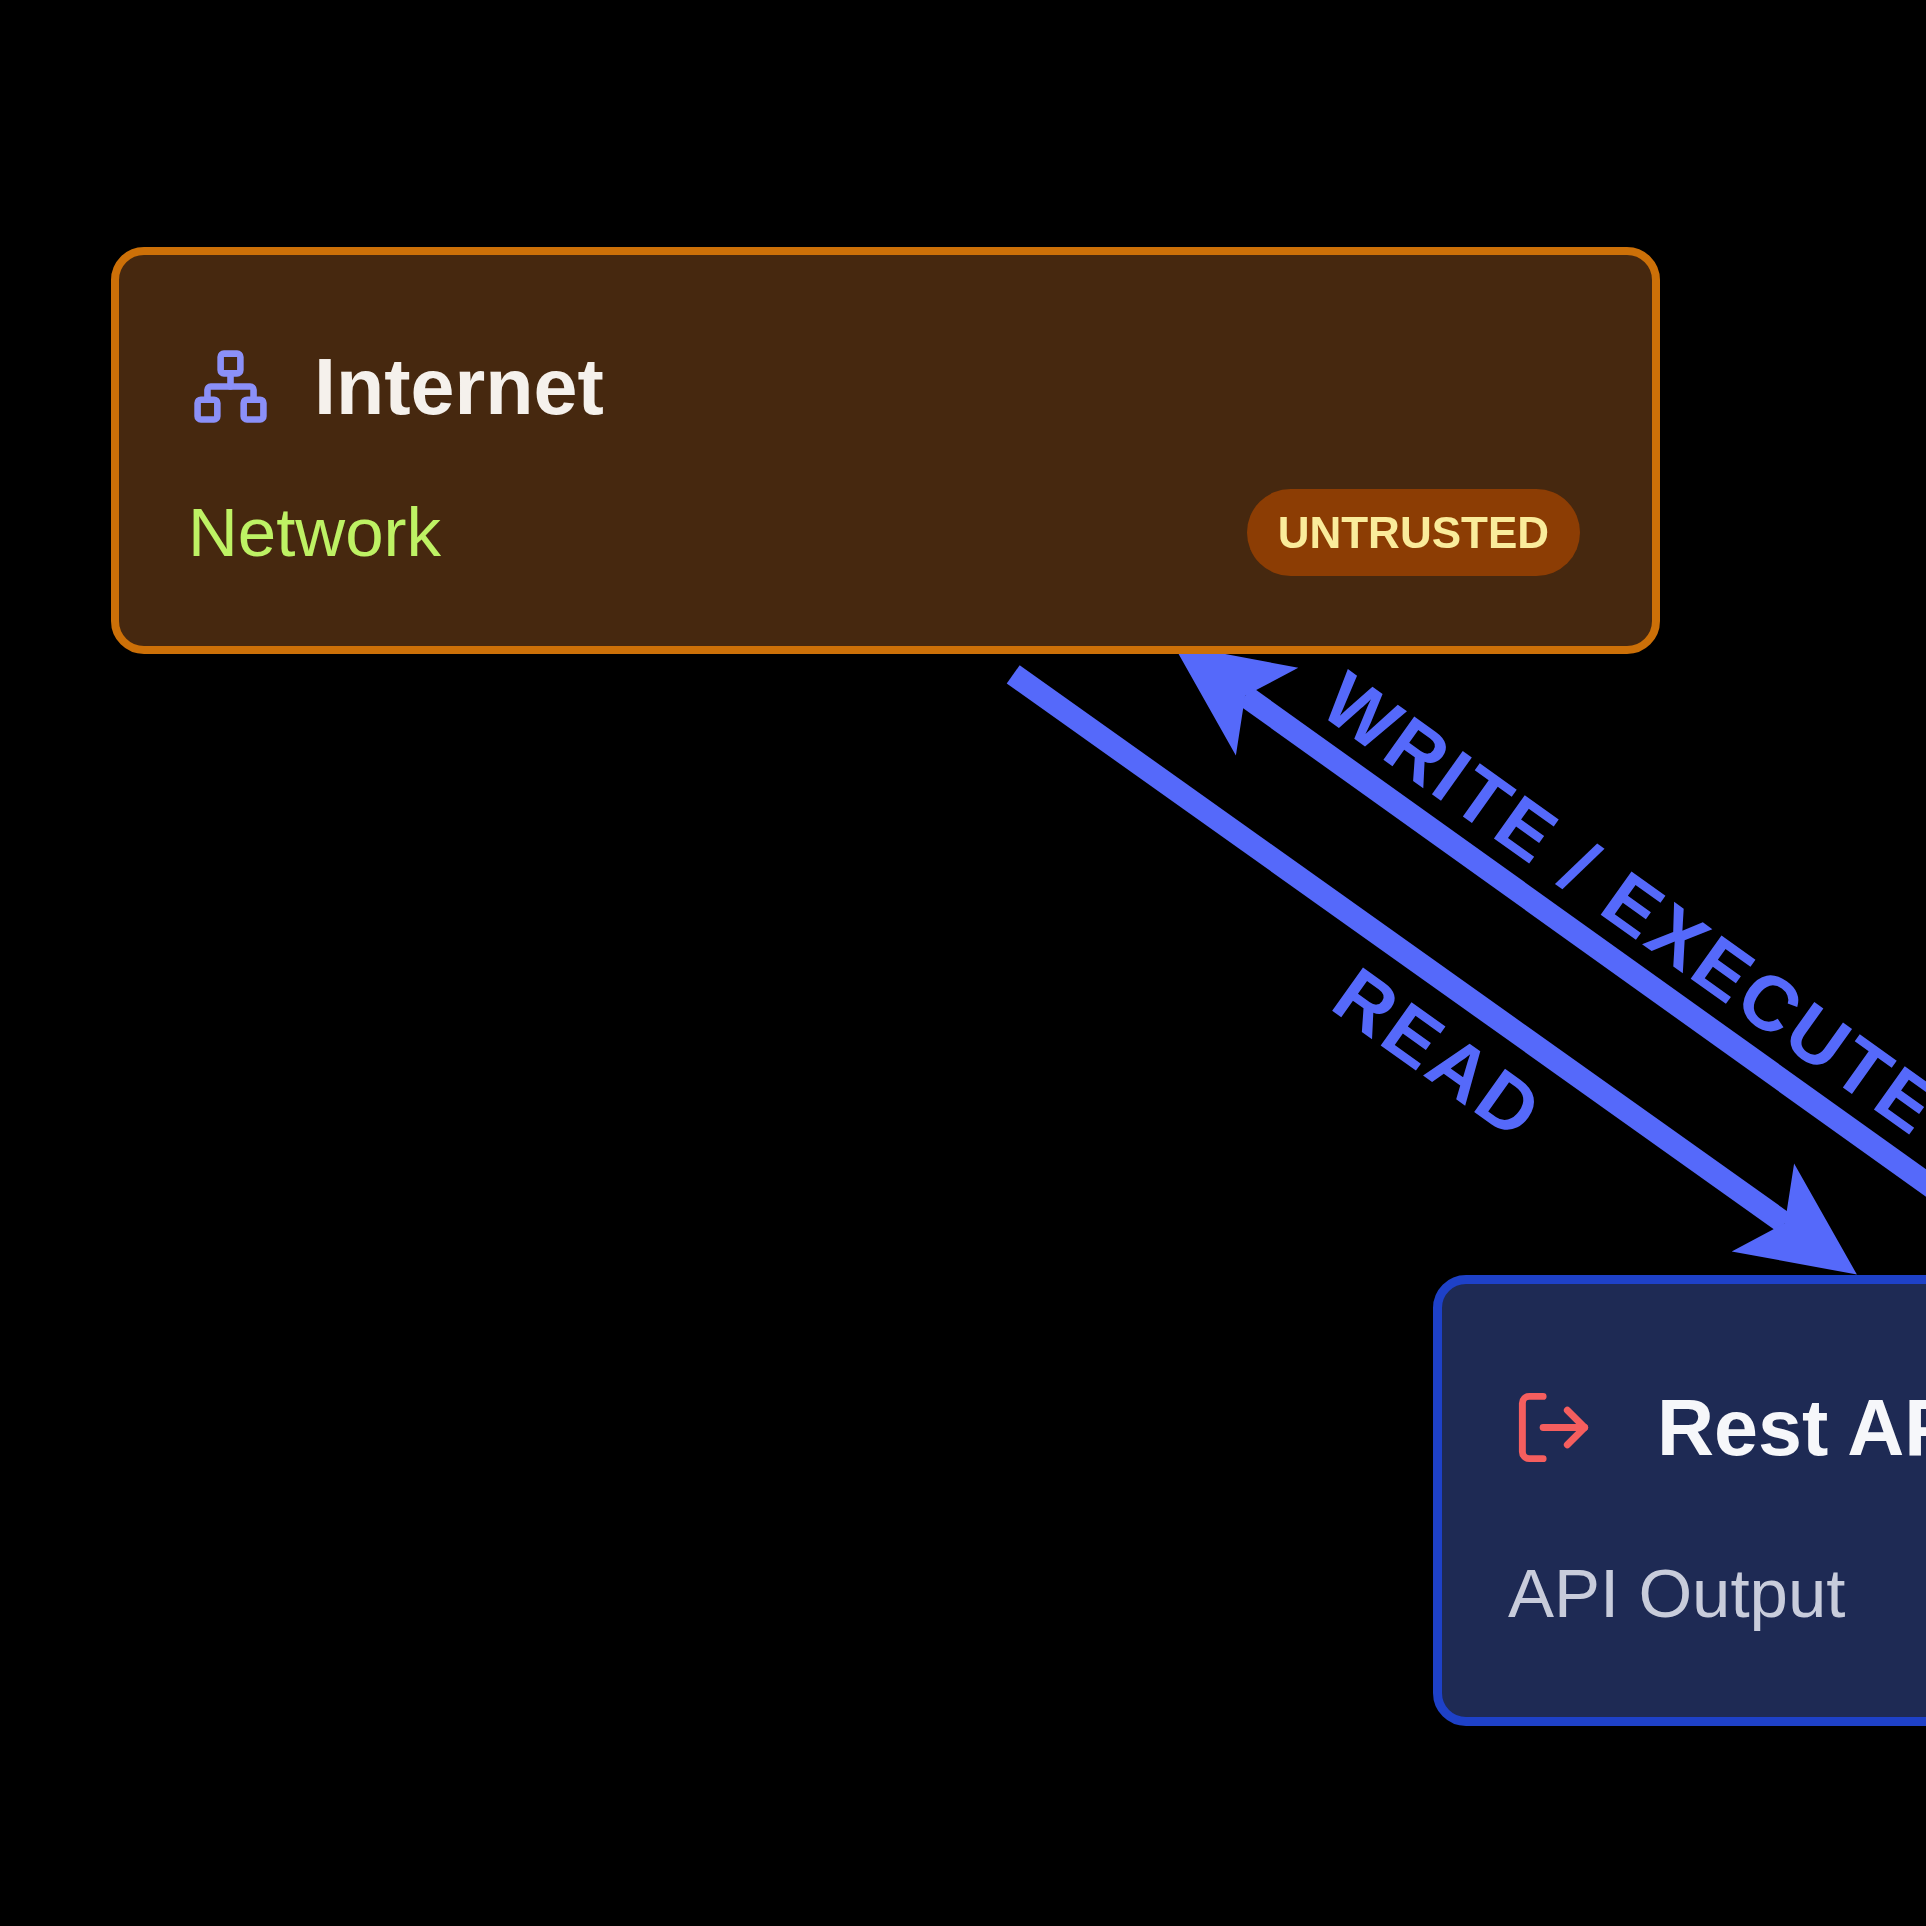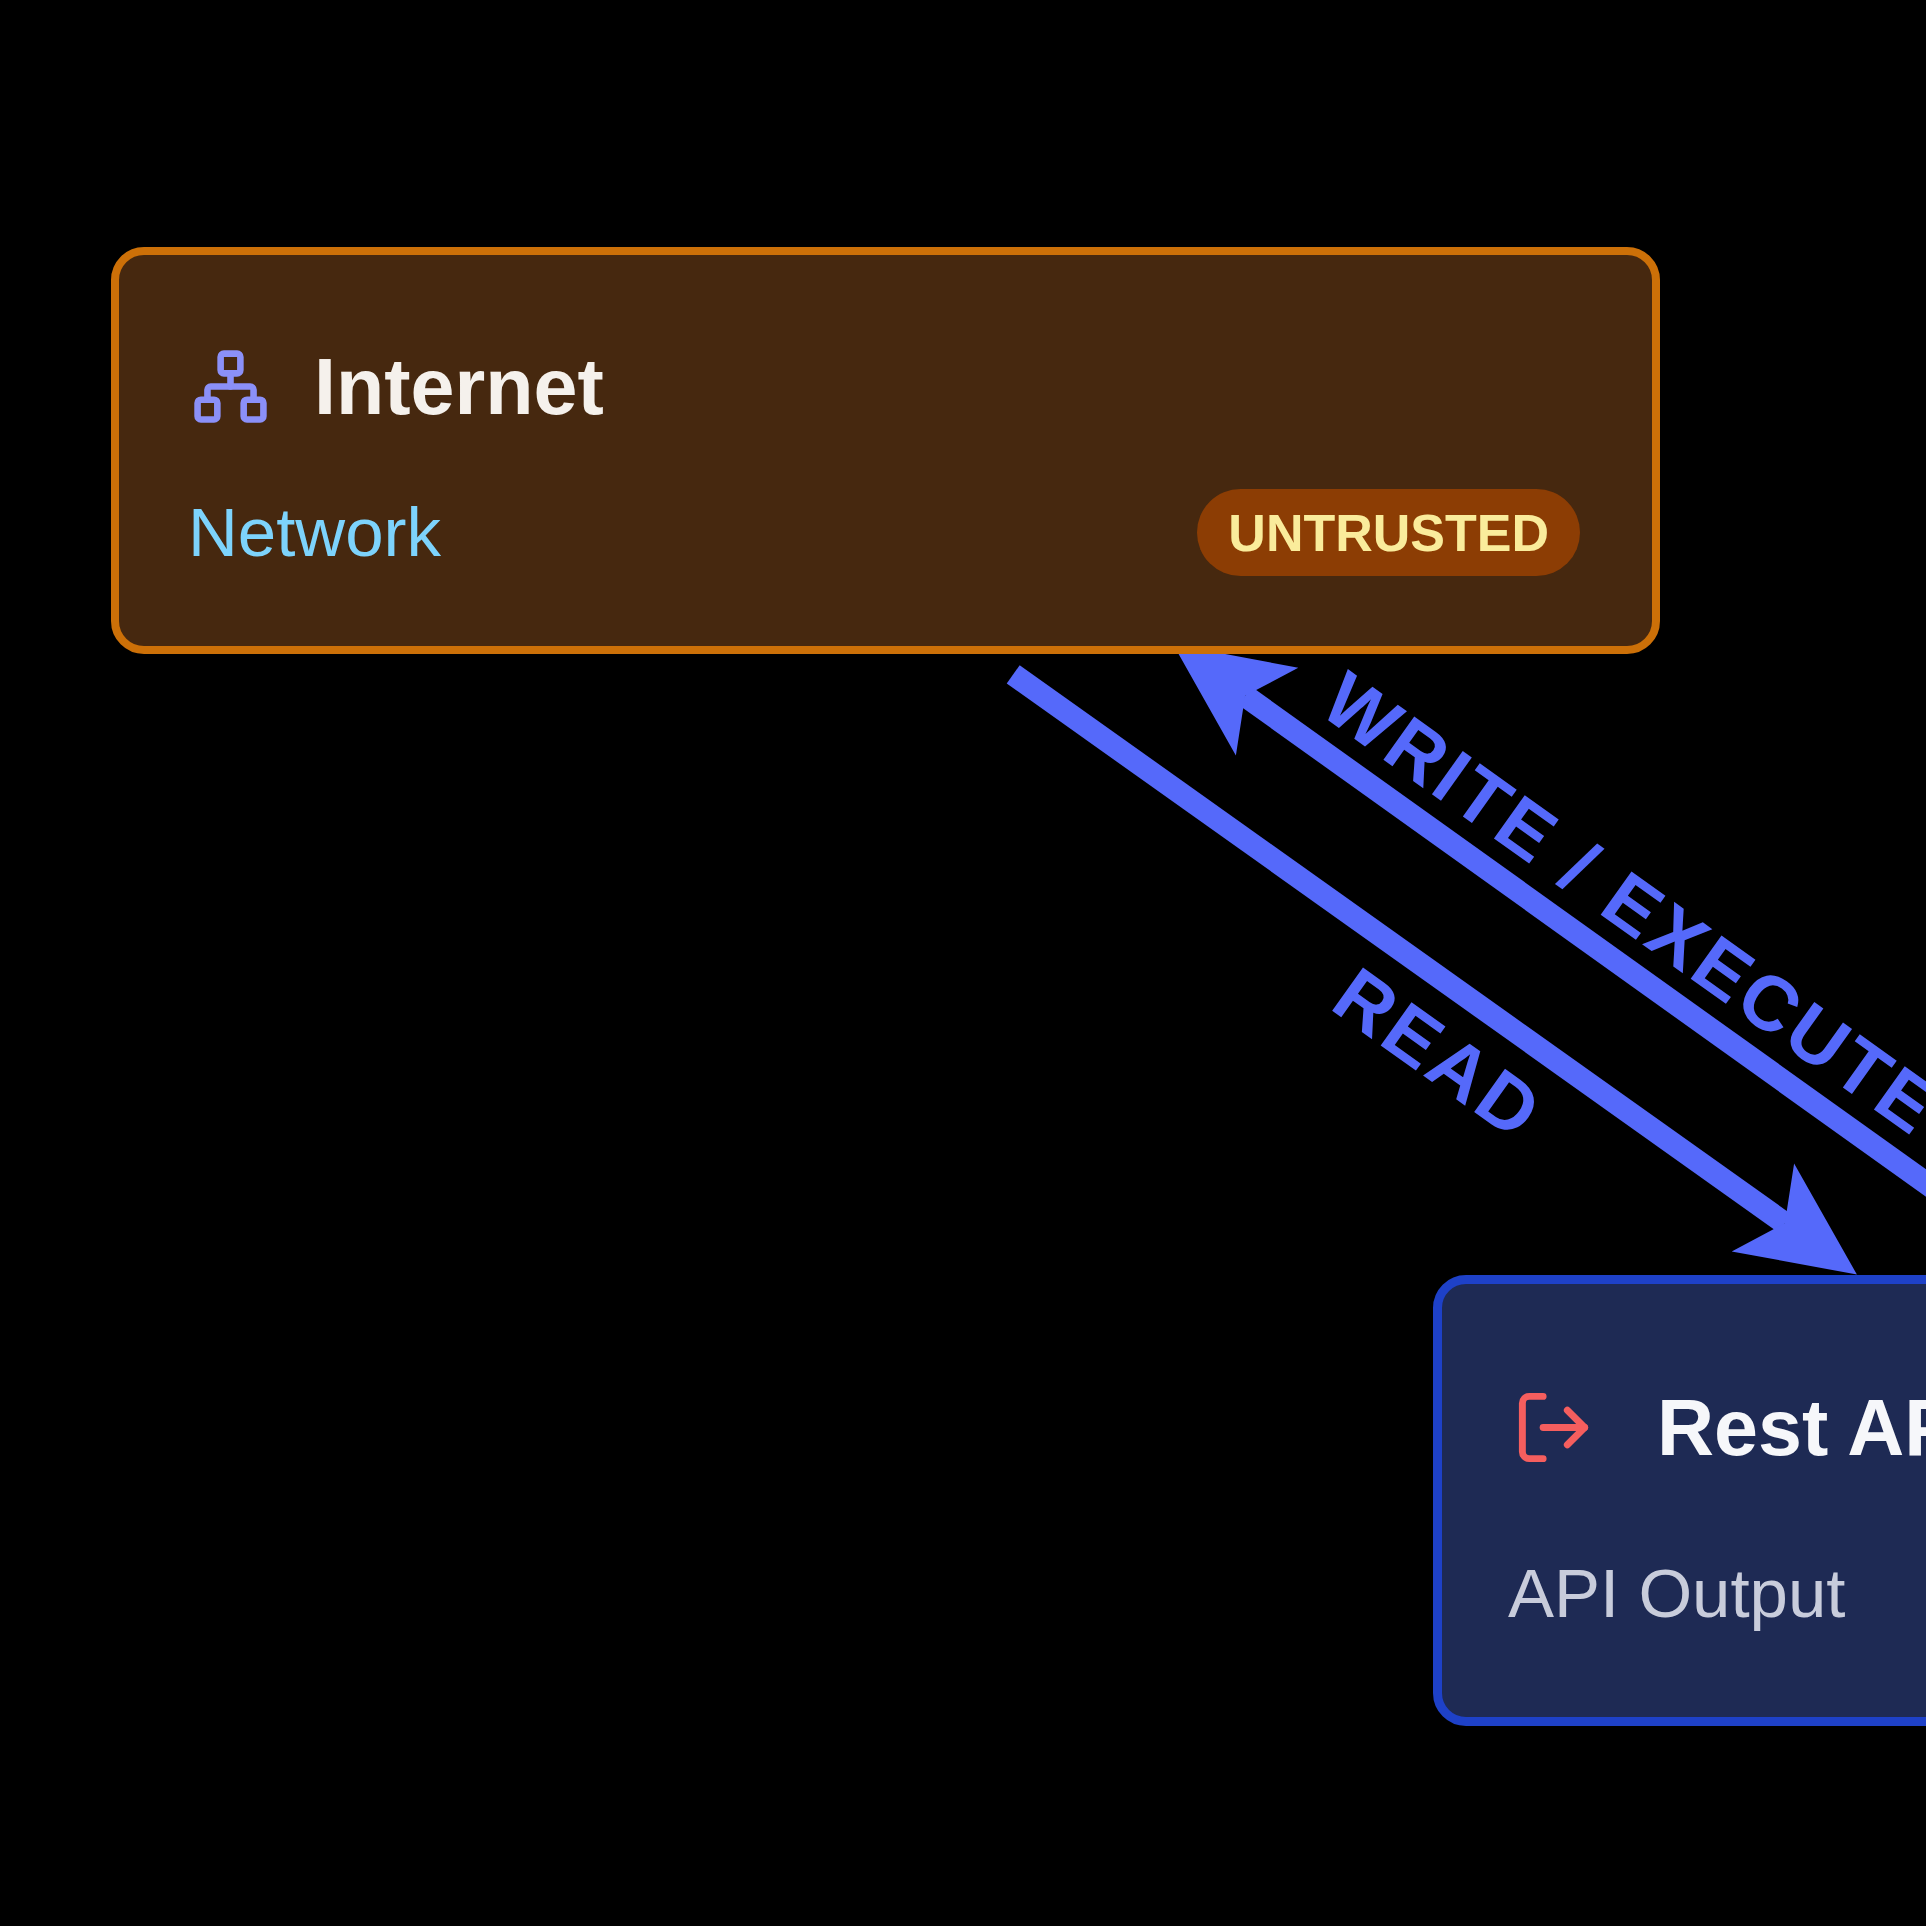--- a/index.html
+++ b/index.html
@@ -105,31 +105,31 @@
     right: 77px;
     top: 266px;
     height: 86px;
   }
   .node-subtitle {
     font-size: 69px;
     font-weight: 400;
     line-height: 1;
     white-space: nowrap;
   }
-  .node-internet .node-subtitle { color: #7dd3fc; }
+  .node-internet .node-subtitle { color: #bef264; }
   .node-rest .node-subtitle { color: #C8CCDB; }
   .trust-badge {
     display: inline-flex;
     align-items: center;
     height: 87px;
     padding: 0 31px;
     border-radius: 385px;
     background: #8C3D04;
     color: #FAEC9B;
-    font-size: 52px;
+    font-size: 44px;
     font-weight: 700;
     line-height: 1;
     white-space: nowrap;
   }
 </style>
 </head>
 <body>
 
 <div id="canvas">
 

